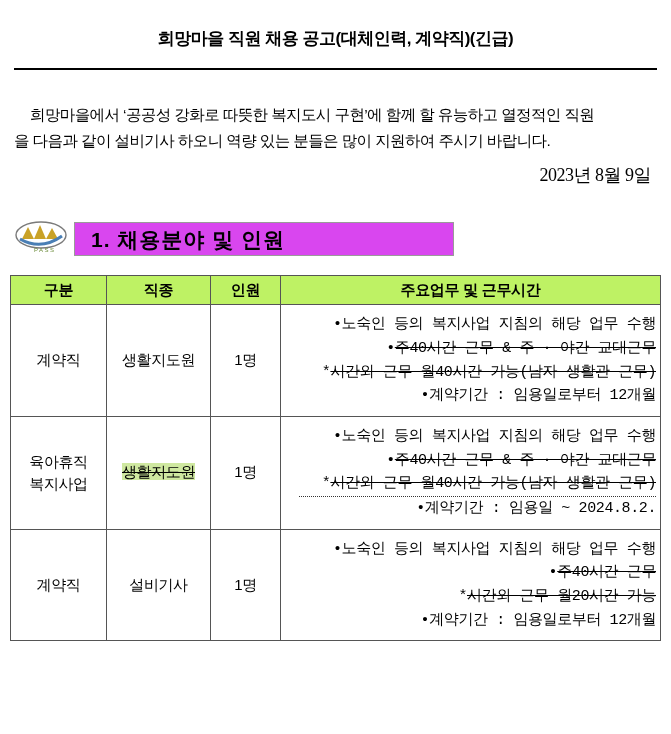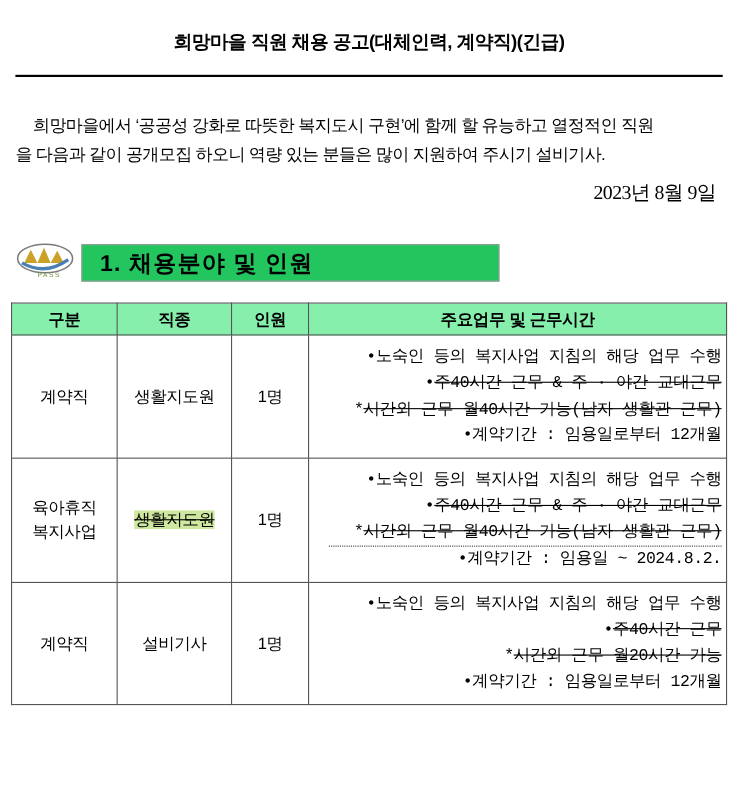--- a/index.html
+++ b/index.html
@@ -88,31 +88,31 @@
     height: 34px;
     line-height: 34px;
     flex: 1 1 auto;
     max-width: 380px;
     font-size: 21px;
     font-weight: bold;
     padding-left: 16px;
     letter-spacing: 1px;
     box-sizing: border-box;
     font-family: "Liberation Sans", sans-serif;
-    background: #22c55e;
+    background: #d946ef;
   }
   table.recruit {
     margin-top: 16px;
     border-collapse: collapse;
     width: 651px;
     table-layout: fixed;
     font-family: "Liberation Sans", sans-serif;
   }
   table.recruit th {
-    background: #86efac;
+    background: #bef264;
     border: 1px solid #555;
     height: 26px;
     font-size: 15px;
     font-weight: bold;
     letter-spacing: -0.3px;
     text-align: center;
   }
   table.recruit td {
     border: 1px solid #555;
     font-size: 15px;
@@ -152,21 +152,21 @@
 <body>
 
 <div class="page">
 
   <div class="doc-title">희망마을 직원 채용 공고(대체인력, 계약직)(긴급)</div>
 
   <hr class="title-rule">
 
   <div class="intro">
     <p class="indent">희망마을에서 ‘공공성 강화로 따뜻한 복지도시 구현’에 함께 할 유능하고 열정적인 직원</p>
-    <p>을 다음과 같이 공개모집 하오니 역량 있는 분들은 많이 지원하여 주시기 설비기사.</p>
+    <p>을 다음과 같이 설비기사 하오니 역량 있는 분들은 많이 지원하여 주시기 바랍니다.</p>
   </div>
 
   <div class="date-line">2023년 8월 9일</div>
 
   <div class="section-head">
     <div class="section-logo">
       <svg width="56" height="40" viewBox="0 0 56 40" aria-hidden="true">
         <ellipse cx="27" cy="16" rx="25" ry="13" fill="none" stroke="#7a7a7a" stroke-width="1.4"></ellipse>
         <path d="M8 20 L14 8 L20 20 Z" fill="#c9a227"></path>
         <path d="M20 20 L26 6 L32 20 Z" fill="#c9a227"></path>

